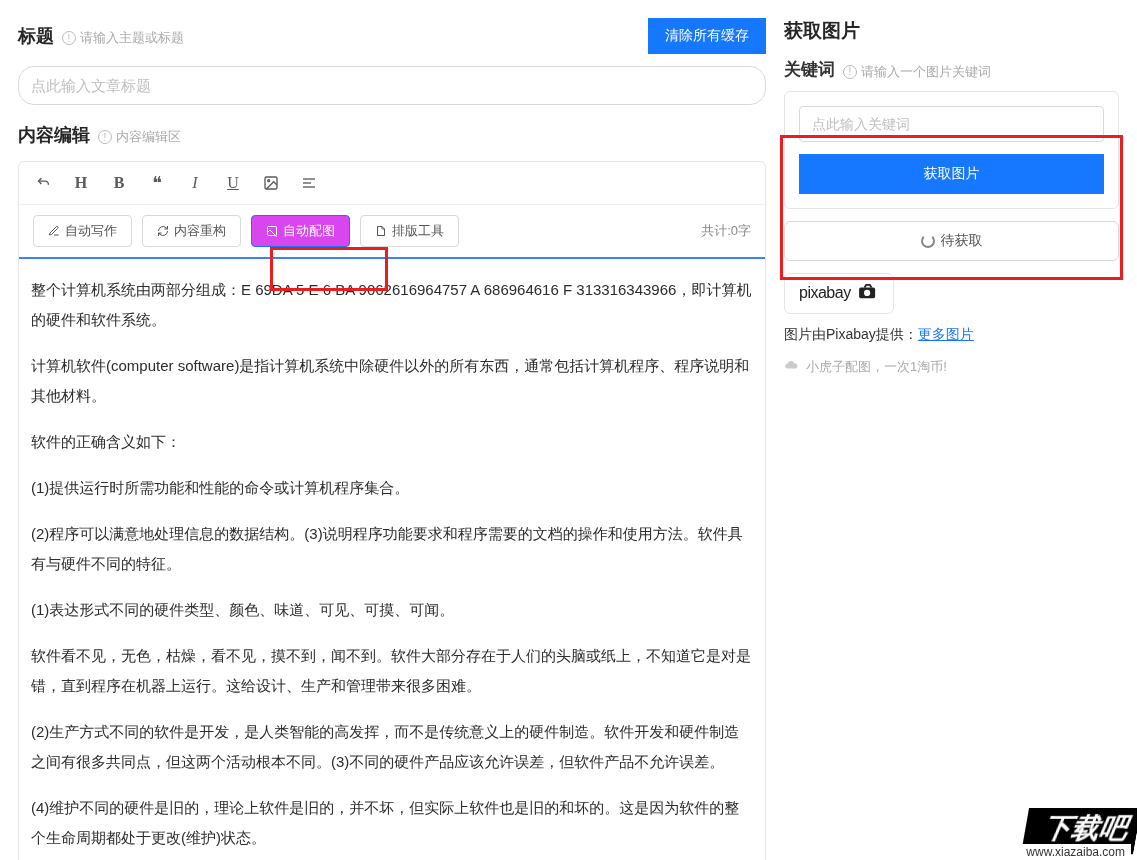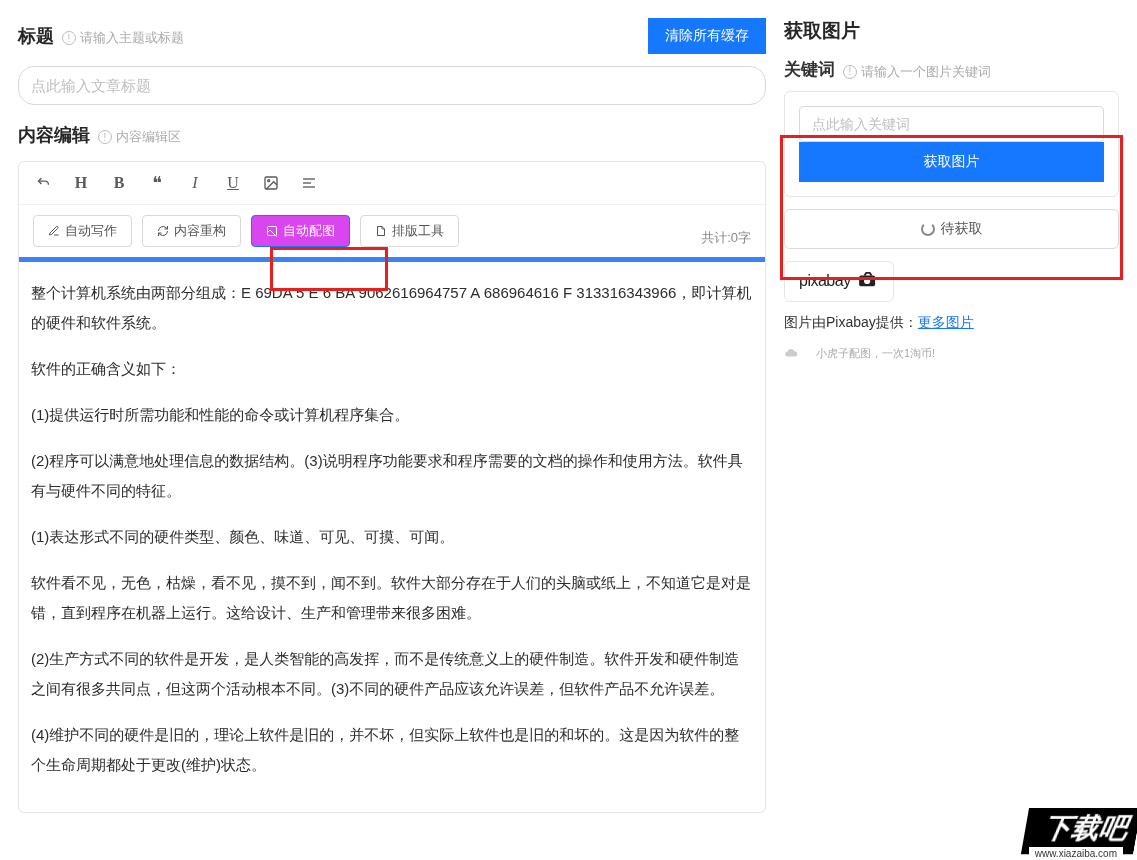--- a/index.html
+++ b/index.html
@@ -13,45 +13,45 @@
 .hint{font-size:13px;color:#aaa;display:flex;align-items:center;gap:4px}
 .hint-icon{display:inline-flex;width:14px;height:14px;border:1px solid #bbb;border-radius:50%;align-items:center;justify-content:center;font-size:10px;color:#bbb;font-style:normal}
 .btn{padding:7px 16px;border-radius:0;font-size:14px;cursor:pointer;display:inline-flex;align-items:center;gap:5px;border:1px solid transparent;line-height:1.4}
 .btn-primary{background:#1677ff;color:#fff}
 .btn-block{width:100%;justify-content:center;padding:9px 16px}
 .input{width:100%;padding:10px 12px;border:1px solid #d9d9d9;border-radius:16px;font-size:15px;color:#333;outline:none}
 .input::placeholder{color:#bfbfbf}
 .editor-box{border:1px solid #e5e5e5;border-radius:6px;margin-top:14px}
 .toolbar-row{display:flex;align-items:center;padding:10px 14px;border-bottom:1px solid #f0f0f0;gap:18px;color:#5a5a5a}
 .tb-icon{cursor:pointer;font-size:16px;display:inline-flex;align-items:center;justify-content:center;width:20px}
-.action-row{display:flex;align-items:flex-end;padding:10px 14px;border-bottom:5px solid #3b82f6;justify-content:space-between}
+.action-row{display:flex;align-items:center;padding:10px 14px;border-bottom:2px solid #3b82f6;justify-content:space-between}
 .action-btns{display:flex;gap:10px}
 .action-btn{padding:6px 14px;border-radius:4px;font-size:13px;cursor:pointer;display:inline-flex;align-items:center;gap:5px;border:1px solid #d9d9d9;background:#fff;color:#555}
 .action-btn.active{background:#d946ef;color:#fff;border-color:#1677ff}
 .word-count{font-size:13px;color:#888}
 .editor-content{padding:16px 12px;font-size:15px;line-height:2;color:#2c2c2c}
 .editor-content p{margin-bottom:16px}
 .highlight-box{position:absolute;border:3px solid #e81f1f;pointer-events:none}
 .left{position:relative}
 .right-section{margin-bottom:14px}
 .right-title{font-size:19px;font-weight:600;color:#262626;margin-bottom:12px}
 .keyword-card{border:1px solid #e5e5e5;border-radius:6px;padding:14px}
-.keyword-input{width:100%;padding:9px 12px;border:1px solid #d9d9d9;border-radius:4px;font-size:14px;outline:none}
+.keyword-input{width:100%;padding:9px 12px;border:1px solid #d9d9d9;border-radius:4px;font-size:14px;margin-bottom:12px;outline:none}
 .keyword-input::placeholder{color:#bfbfbf}
 .right{position:relative}
 .status-btn{width:100%;padding:10px;border:1px solid #d9d9d9;border-radius:6px;background:#fff;color:#555;font-size:14px;cursor:pointer;display:flex;align-items:center;justify-content:center;gap:6px;margin-top:12px}
 .spin{width:14px;height:14px;border:2px solid #888;border-top-color:transparent;border-radius:50%;display:inline-block}
 .pixabay-badge{border:1px solid #e5e5e5;border-radius:6px;padding:10px 14px;display:inline-flex;align-items:center;margin-top:12px}
 .pixabay-text{font-family:Arial,sans-serif;font-size:16px;color:#222;letter-spacing:-0.5px}
 .camera-icon{margin-left:6px}
 .provider-text{font-size:14px;color:#333;margin-top:12px}
 .provider-text a{color:#1677ff;}
-.footer-note{font-size:11px;color:#aaa;margin-top:14px;display:flex;align-items:center;gap:18px}
+.footer-note{font-size:13px;color:#aaa;margin-top:14px;display:flex;gap:8px}
 .watermark{position:fixed;right:0;bottom:6px;background:#000;color:#fff;font-style:italic;font-weight:700;padding:2px 10px 6px 18px;font-size:28px;font-family:"SimHei",sans-serif;transform:skewX(-10deg)}
-.watermark-url{position:fixed;right:14px;bottom:0;background:#fff;color:#333;font-size:10px;padding:1px 6px}
+.watermark-url{position:fixed;right:6px;bottom:0;background:#fff;color:#333;font-size:12px;padding:1px 6px}
 </style>
 </head>
 <body>
 
 <div class="container">
   <div class="left">
 
     <div class="section-header">
       <div class="section-title-group">
         <span class="section-title">标题</span>
@@ -137,20 +137,21 @@
             <span>排版工具</span>
           </button>
         </div>
         <span class="word-count">共计:0字</span>
       </div>
 
       <div class="highlight-box" style="left:252px;top:229px;width:118px;height:44px"></div>
 
       <div class="editor-content">
         <p>整个计算机系统由两部分组成：E 69DA 5 E 6 BA 9062616964757 A 686964616 F 313316343966，即计算机的硬件和软件系统。</p>
+        <p>计算机软件(computer software)是指计算机系统中除硬件以外的所有东西，通常包括计算机程序、程序说明和其他材料。</p>
         <p>软件的正确含义如下：</p>
         <p>(1)提供运行时所需功能和性能的命令或计算机程序集合。</p>
         <p>(2)程序可以满意地处理信息的数据结构。(3)说明程序功能要求和程序需要的文档的操作和使用方法。软件具有与硬件不同的特征。</p>
         <p>(1)表达形式不同的硬件类型、颜色、味道、可见、可摸、可闻。</p>
         <p>软件看不见，无色，枯燥，看不见，摸不到，闻不到。软件大部分存在于人们的头脑或纸上，不知道它是对是错，直到程序在机器上运行。这给设计、生产和管理带来很多困难。</p>
         <p>(2)生产方式不同的软件是开发，是人类智能的高发挥，而不是传统意义上的硬件制造。软件开发和硬件制造之间有很多共同点，但这两个活动根本不同。(3)不同的硬件产品应该允许误差，但软件产品不允许误差。</p>
         <p>(4)维护不同的硬件是旧的，理论上软件是旧的，并不坏，但实际上软件也是旧的和坏的。这是因为软件的整个生命周期都处于更改(维护)状态。</p>
       </div>
     </div>
   </div>

